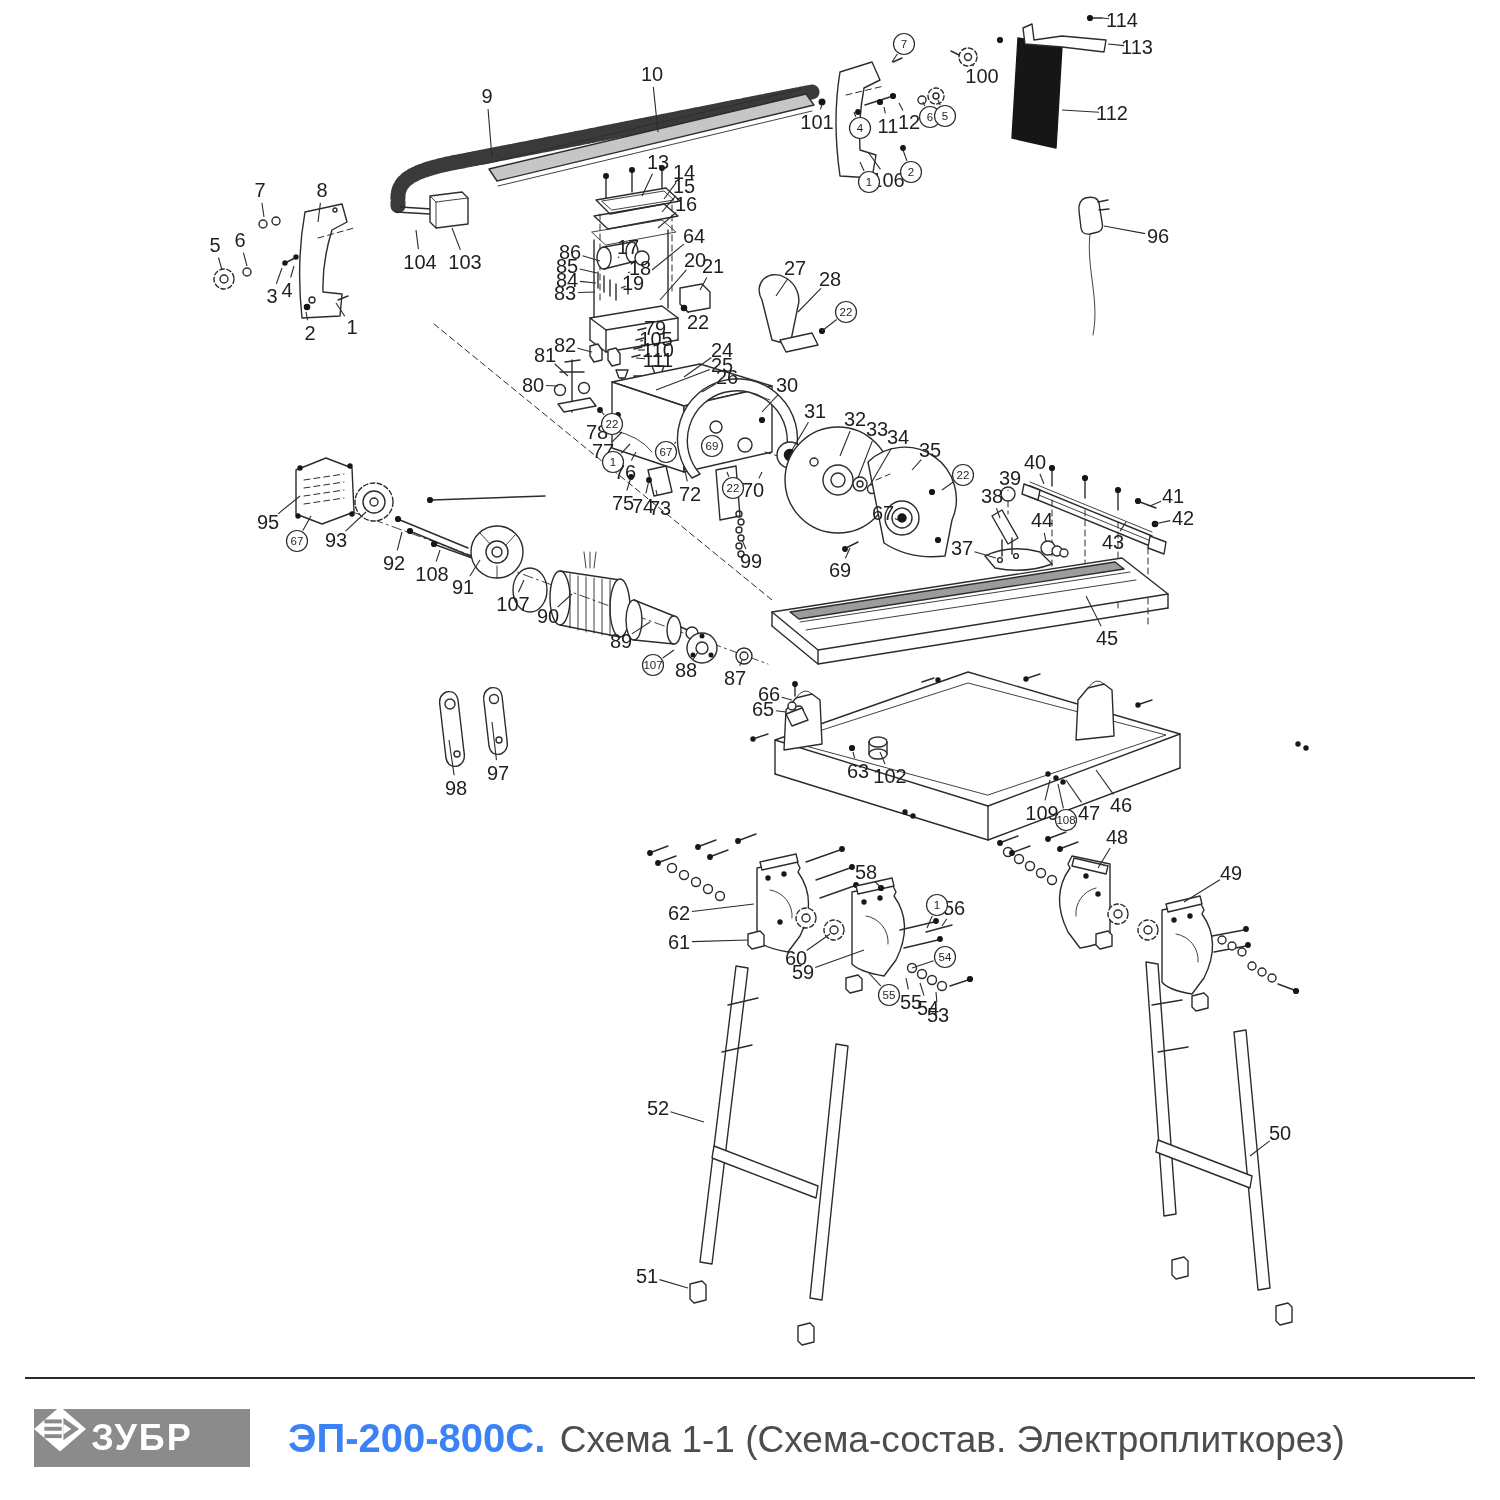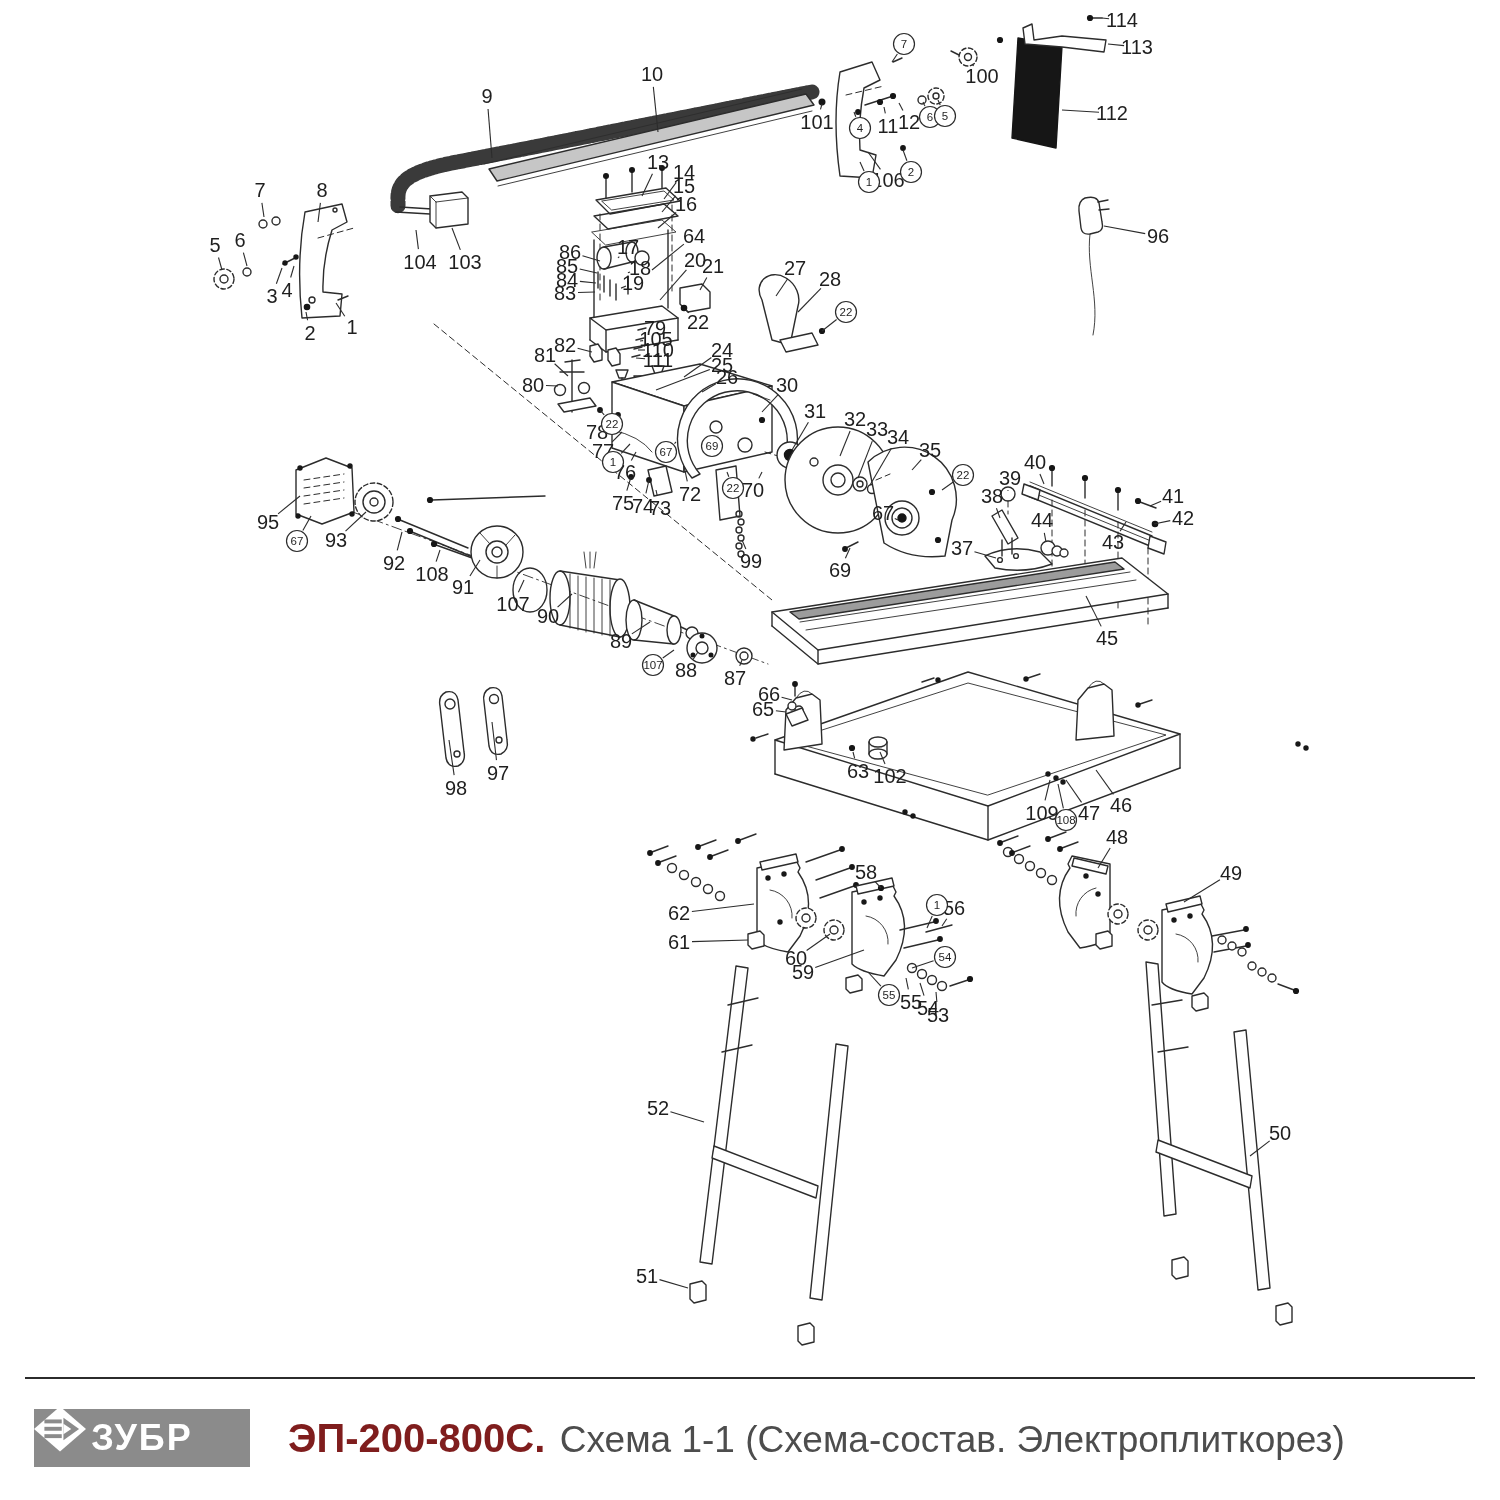--- a/index.html
+++ b/index.html
@@ -21,21 +21,21 @@
                text-anchor:middle;stroke:none;}
   .labels line{stroke:#2c2c2c;stroke-width:1.1;}
   .labels circle{fill:#fff;stroke:#2c2c2c;stroke-width:1.2;}
   .labels .ctext{font-size:11.5px;}
   
   .footer-rule{position:absolute;left:25px;right:25px;top:1377px;height:2px;background:#2b2b2b;}
   .footer{position:absolute;left:34px;top:1406px;right:30px;height:64px;display:flex;align-items:center;}
   .logo{width:216px;height:58px;background:#8b8b8b;display:flex;align-items:center;justify-content:center;gap:8px;}
   .logo-text{color:#fff;font-weight:bold;font-size:36px;letter-spacing:2px;line-height:1;}
   .title-line{margin-left:38px;white-space:nowrap;}
-  .title-model{font-size:40px;font-weight:bold;color:#7f1d1d;}
+  .title-model{font-size:40px;font-weight:bold;color:#3b82f6;}
   .title-sub{font-size:37px;font-weight:normal;color:#4d4d4d;margin-left:10px;margin-top:47px;}
 </style>
 </head>
 <body>
 
 <div class="page">
 
 <svg width="1500" height="1500" viewBox="0 0 1500 1500">
   <g class="art">
 

